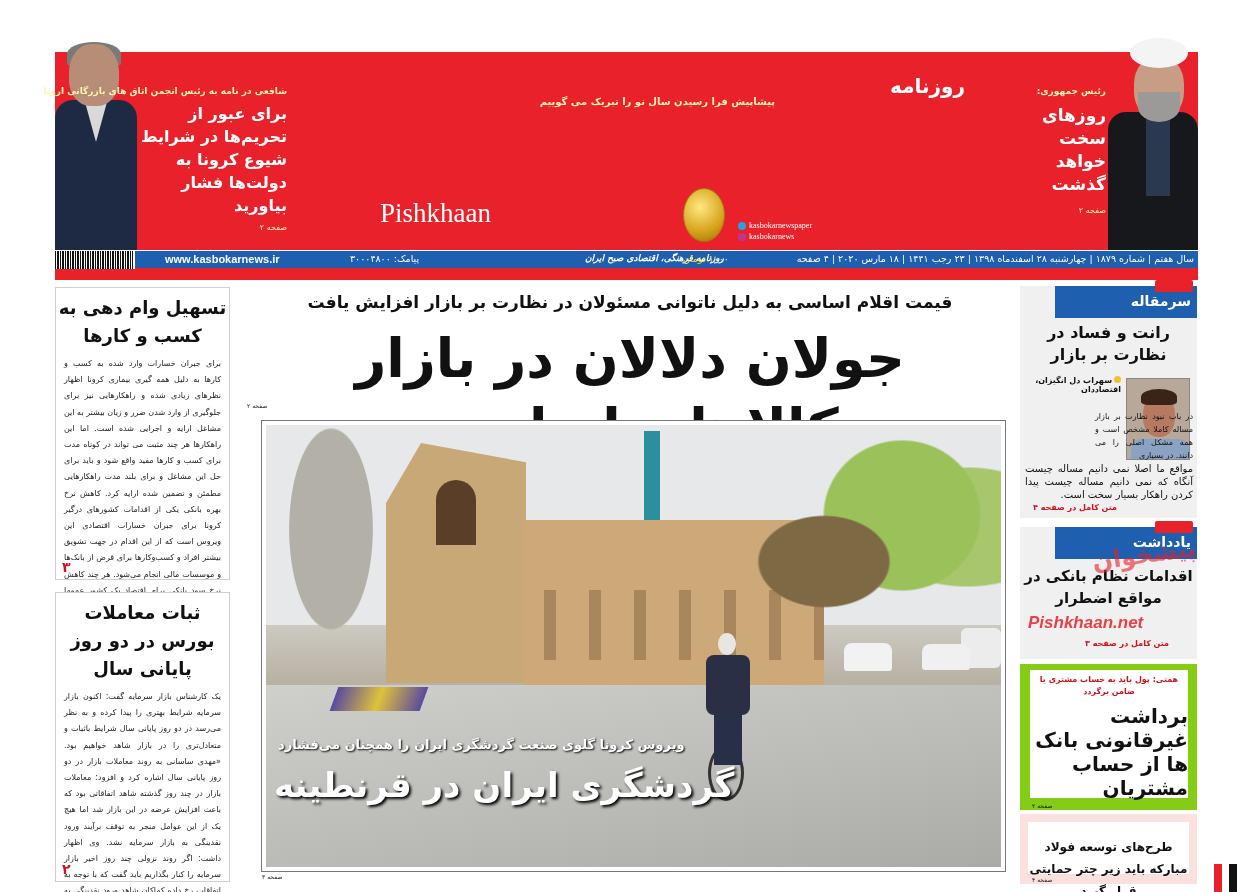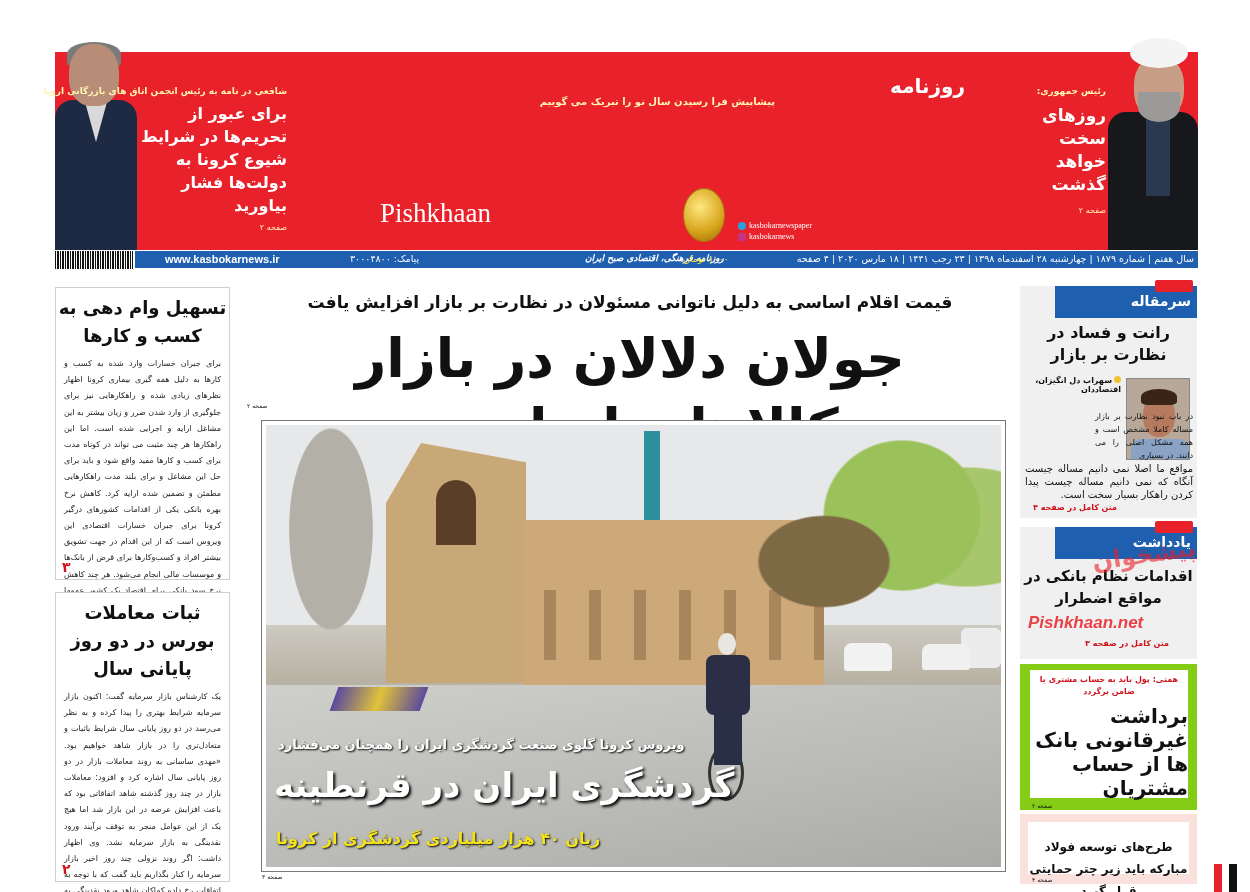--- a/index.html
+++ b/index.html
@@ -1,20 +1,20 @@
 <!DOCTYPE html>
 <html><head>
   <meta charset="utf-8">
   <style>
     * { box-sizing: border-box; margin: 0; padding: 0; }
     html, body { width: 1250px; height: 892px; background: #ffffff; overflow: hidden; }
     body { position: relative; font-family: "DejaVu Sans", sans-serif; color: #111; }
 
     
-    .masthead { position: absolute; left: 55px; top: 52px; width: 1143px; height: 198px; background: #e8212a; overflow: visible; }
+    .masthead { position: absolute; left: 55px; top: 52px; width: 1143px; height: 228px; background: #e8212a; overflow: visible; }
     .mast-left-photo { position: absolute; left: 0; top: -8px; width: 82px; height: 206px; }
     .mast-right-photo { position: absolute; right: 0; top: -8px; width: 90px; height: 206px; }
     .person { position: absolute; inset: 0; }
     .person .head { position: absolute; left: 14px; top: 0; width: 50px; height: 62px; border-radius: 45% 45% 42% 42%; background: #b88d78; }
     .person .hair { position: absolute; left: 12px; top: -2px; width: 54px; height: 24px; border-radius: 50% 50% 10% 10%; background: #7a7a78; }
     .person .body { position: absolute; left: 0; top: 56px; right: 0; bottom: 0; background: #1e2a44; border-radius: 18px 18px 0 0; }
     .person .collar { position: absolute; left: 30px; top: 58px; width: 22px; height: 40px; background: #d9d9d9; clip-path: polygon(0 0,100% 0,50% 100%); }
     .person.cleric .head { left: 26px; top: 12px; background: #c79e85; }
     .person.cleric .hair { left: 22px; top: -6px; width: 58px; height: 30px; background: #f4f4f4; border-radius: 50%; }
     .person.cleric .body { background: #17181c; top: 68px; }
@@ -217,21 +217,20 @@
     <div class="car1"></div>
     <div class="car2"></div>
     <div class="cyclist">
       <div class="c-wheel"></div>
         <div class="c-legs"></div>
         <div class="c-body"></div>
         <div class="c-head"></div>
     </div>
     <div class="overlay-kicker">ویروس کرونا گلوی صنعت گردشگری ایران را همچنان می‌فشارد</div>
     <div class="overlay-title">گردشگری ایران در قرنطینه</div>
-    <div class="overlay-sub">زیان ۴۰ هزار میلیاردی گردشگری از کرونا</div>
   </div>
 </div>
 <div class="photo-page">صفحه ۳</div>
 
 <div class="rcol sarmaghaleh">
   <div class="tab-head">
     <div class="red-tab"></div>
     <div class="label">سرمقاله</div>
   </div>
   <div class="op-title">رانت و فساد در نظارت بر بازار</div>

